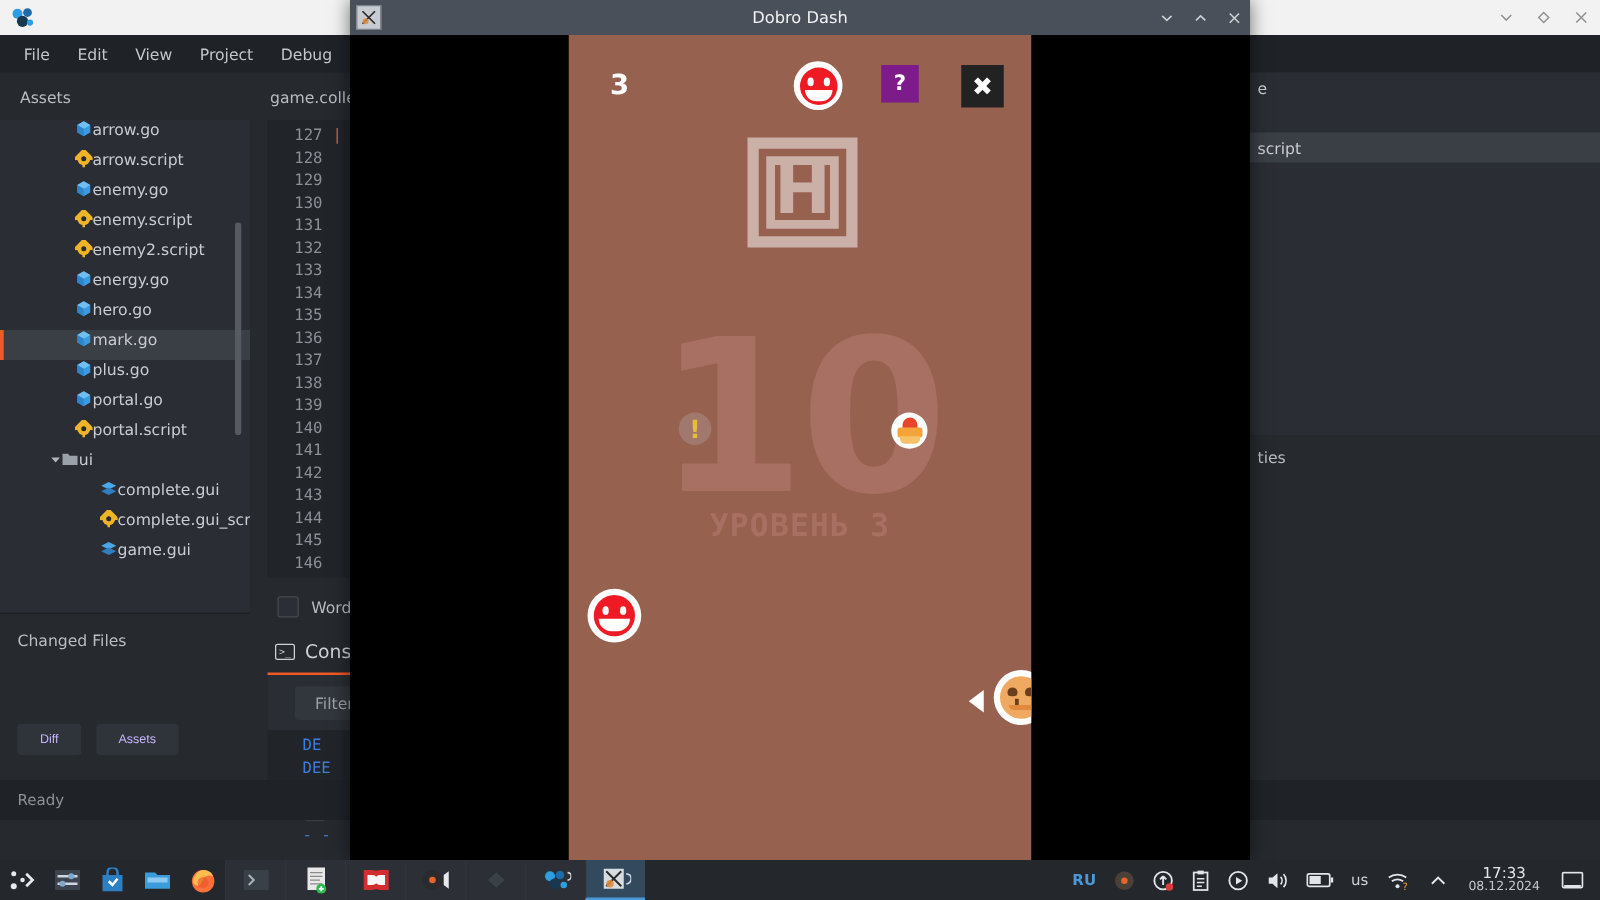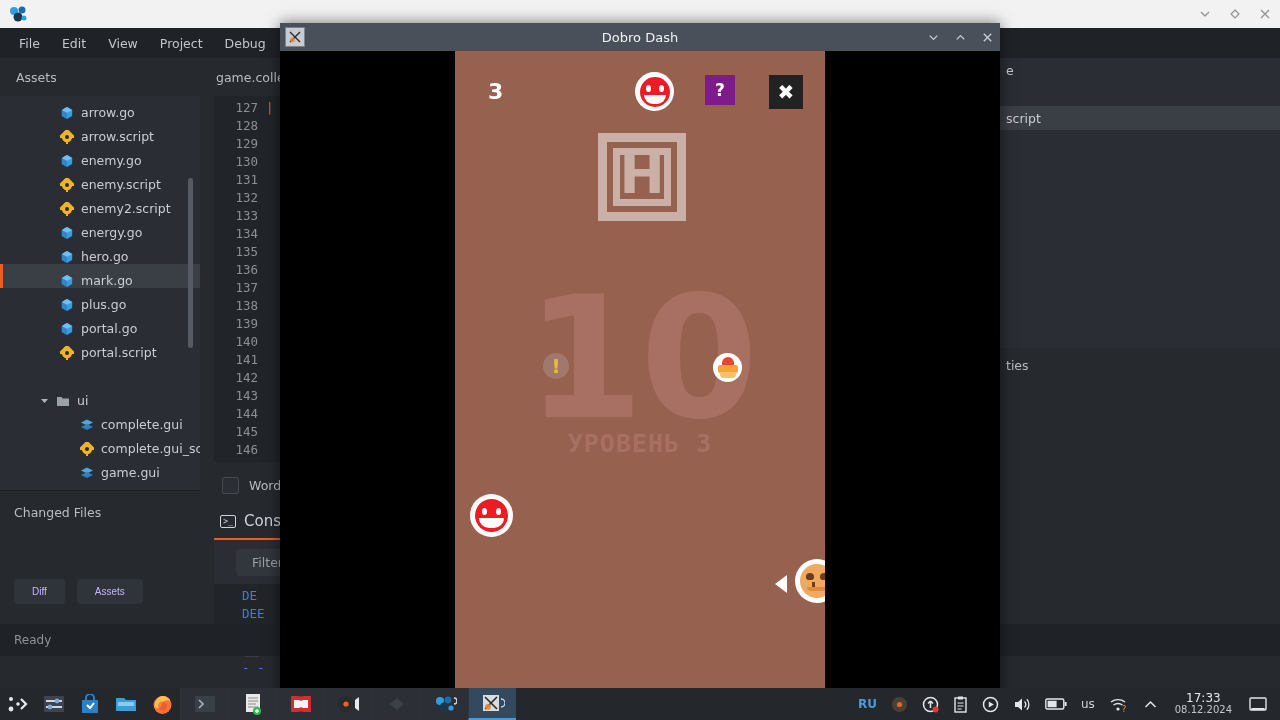--- a/index.html
+++ b/index.html
@@ -42,28 +42,28 @@
   }
   .panel-header {
     height: 38px; display: flex; align-items: center; padding-left: 16px;
     font-size: 12.5px; color: #b9bdc2;
   }
   .assets-tree {
     position: absolute; left: 0; top: 38px; right: 0; height: 444px;
     overflow: hidden; background: #2a2d33;
   }
   .tree-row {
-    height: 24px; display: flex; align-items: flex-end; gap: 7px;
+    height: 24px; display: flex; align-items: flex-start; 
     padding-left: 60px; font-size: 12.5px; color: #c9cdd2; position: relative;
   }
   .tree-row.selected { background: #3a3e45; }
   .tree-row.selected::before {
     content: ""; position: absolute; left: 0; top: 0; bottom: 0; width: 3px; background: #f05a28;
   }
-  .tree-row.folder { padding-left: 40px; margin-top: 24px; }
+  .tree-row.folder { padding-left: 40px; }
   .tree-row.child2 { padding-left: 80px; }
   .ico { width: 14px; height: 14px; flex: 0 0 14px; display: block; }
 
   .tree-vscroll {
     position: absolute; right: 7px; top: 120px; width: 5px; height: 170px;
     background: #565b63; border-radius: 3px;
   }
   .tree-hscroll {
     position: absolute; left: 14px; bottom: 4px; width: 162px; height: 5px;
     background: #565b63; border-radius: 3px;
@@ -152,21 +152,21 @@
     background: #26292e;
   }
   .props-outline { position: absolute; left: 0; top: 0; right: 0; height: 290px; background: #2a2d33; }
   .props-outline .pr-row { height: 24px; display: flex; align-items: center; padding-left: 6px; font-size: 12.5px; color: #c9cdd2; }
   .props-outline .pr-row.selected { background: #3a3e45; }
   .props-title { position: absolute; left: 0; top: 300px; font-size: 12.5px; color: #b9bdc2; padding-left: 6px; }
 
   
   .game-window {
     position: absolute; left: 280px; top: 0; width: 720px; height: 688px;
-    background: #000; box-shadow: 0 0 14px rgba(0,0,0,.55); margin-top: 23px;
+    background: #000; box-shadow: 0 0 14px rgba(0,0,0,.55);
   }
   .game-titlebar {
     position: absolute; left: 0; top: 0; width: 720px; height: 28px;
     background: #4a5059; display: flex; align-items: center; justify-content: center;
   }
   .game-titlebar .gt-title { font-size: 13px; color: #f0f2f4; }
   .game-app-icon {
     position: absolute; left: 5px; top: 4px; width: 20px; height: 20px;
     background: #c8ccd2; border: 1px solid #7d838b; display: flex;
     align-items: center; justify-content: center;

